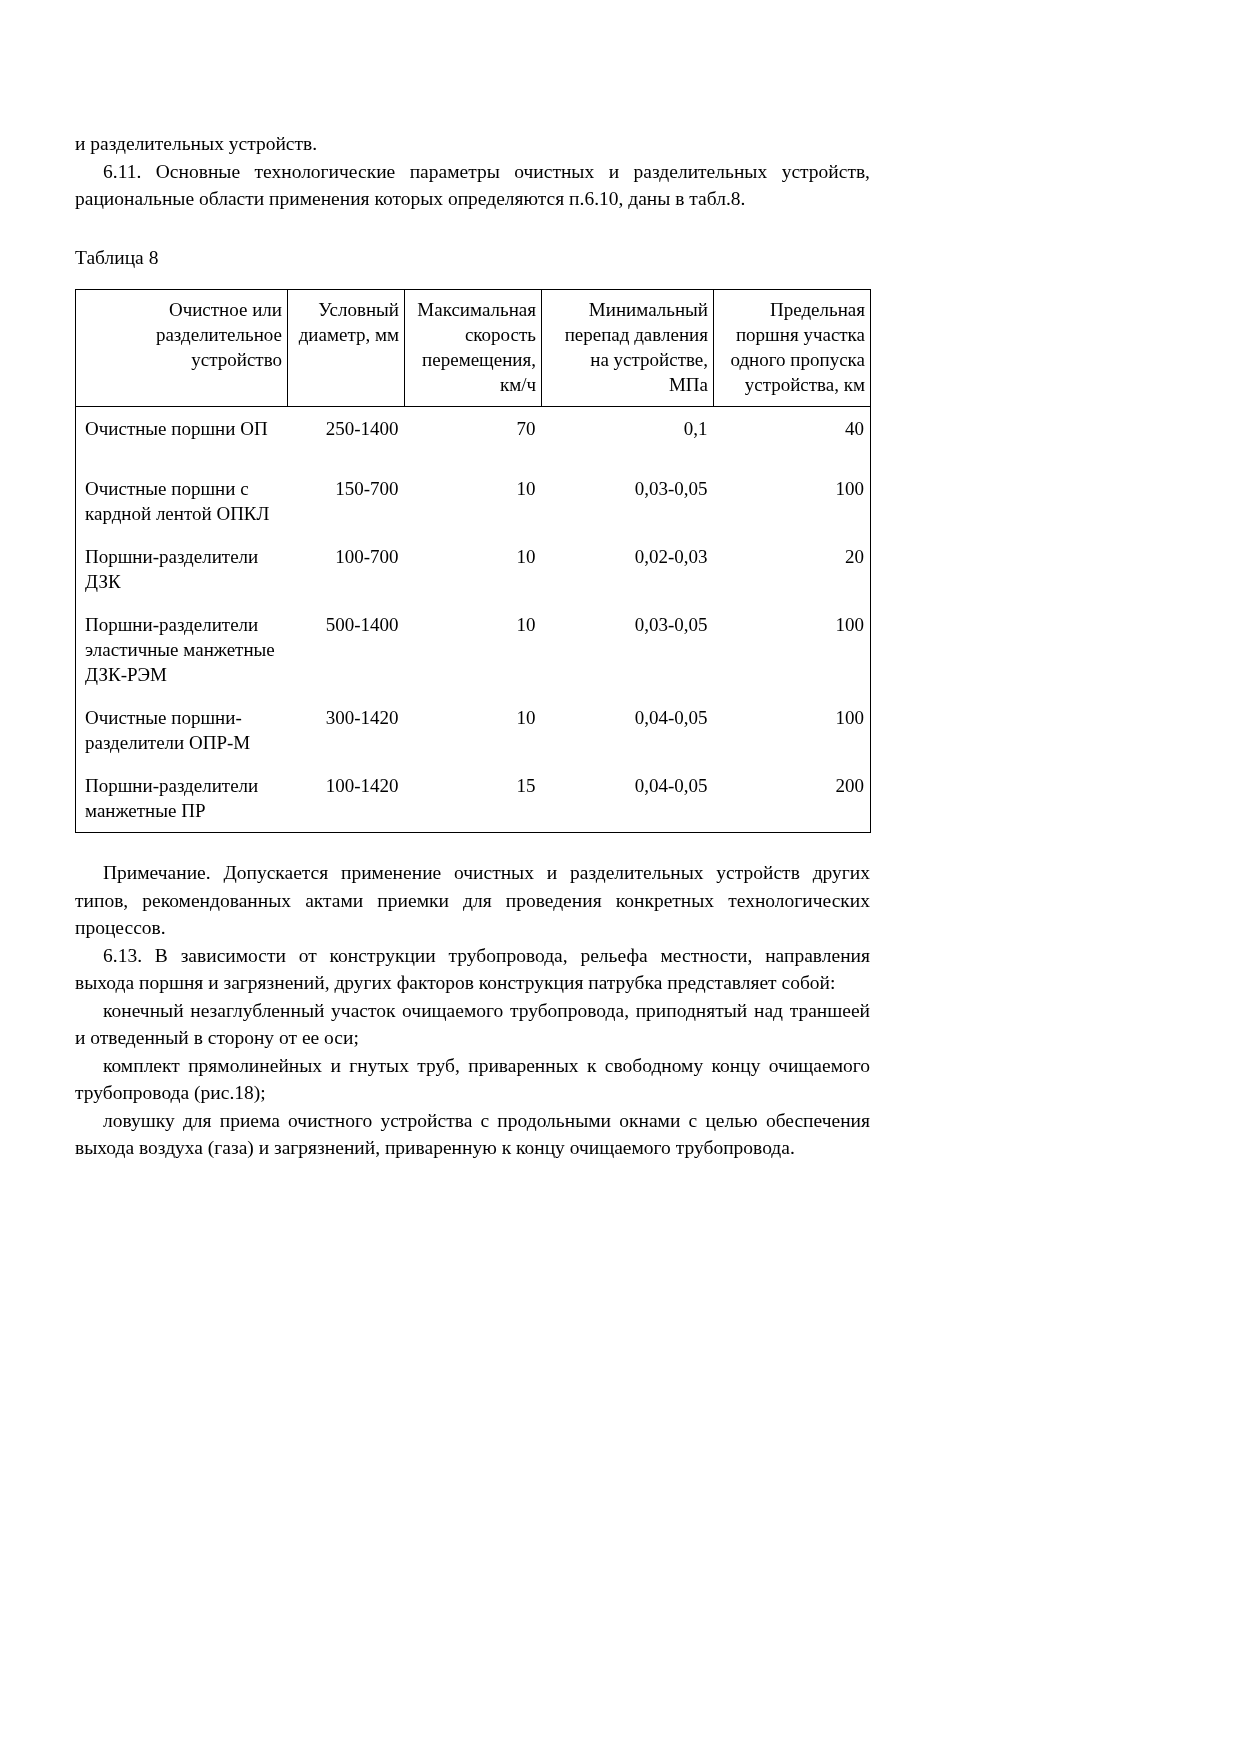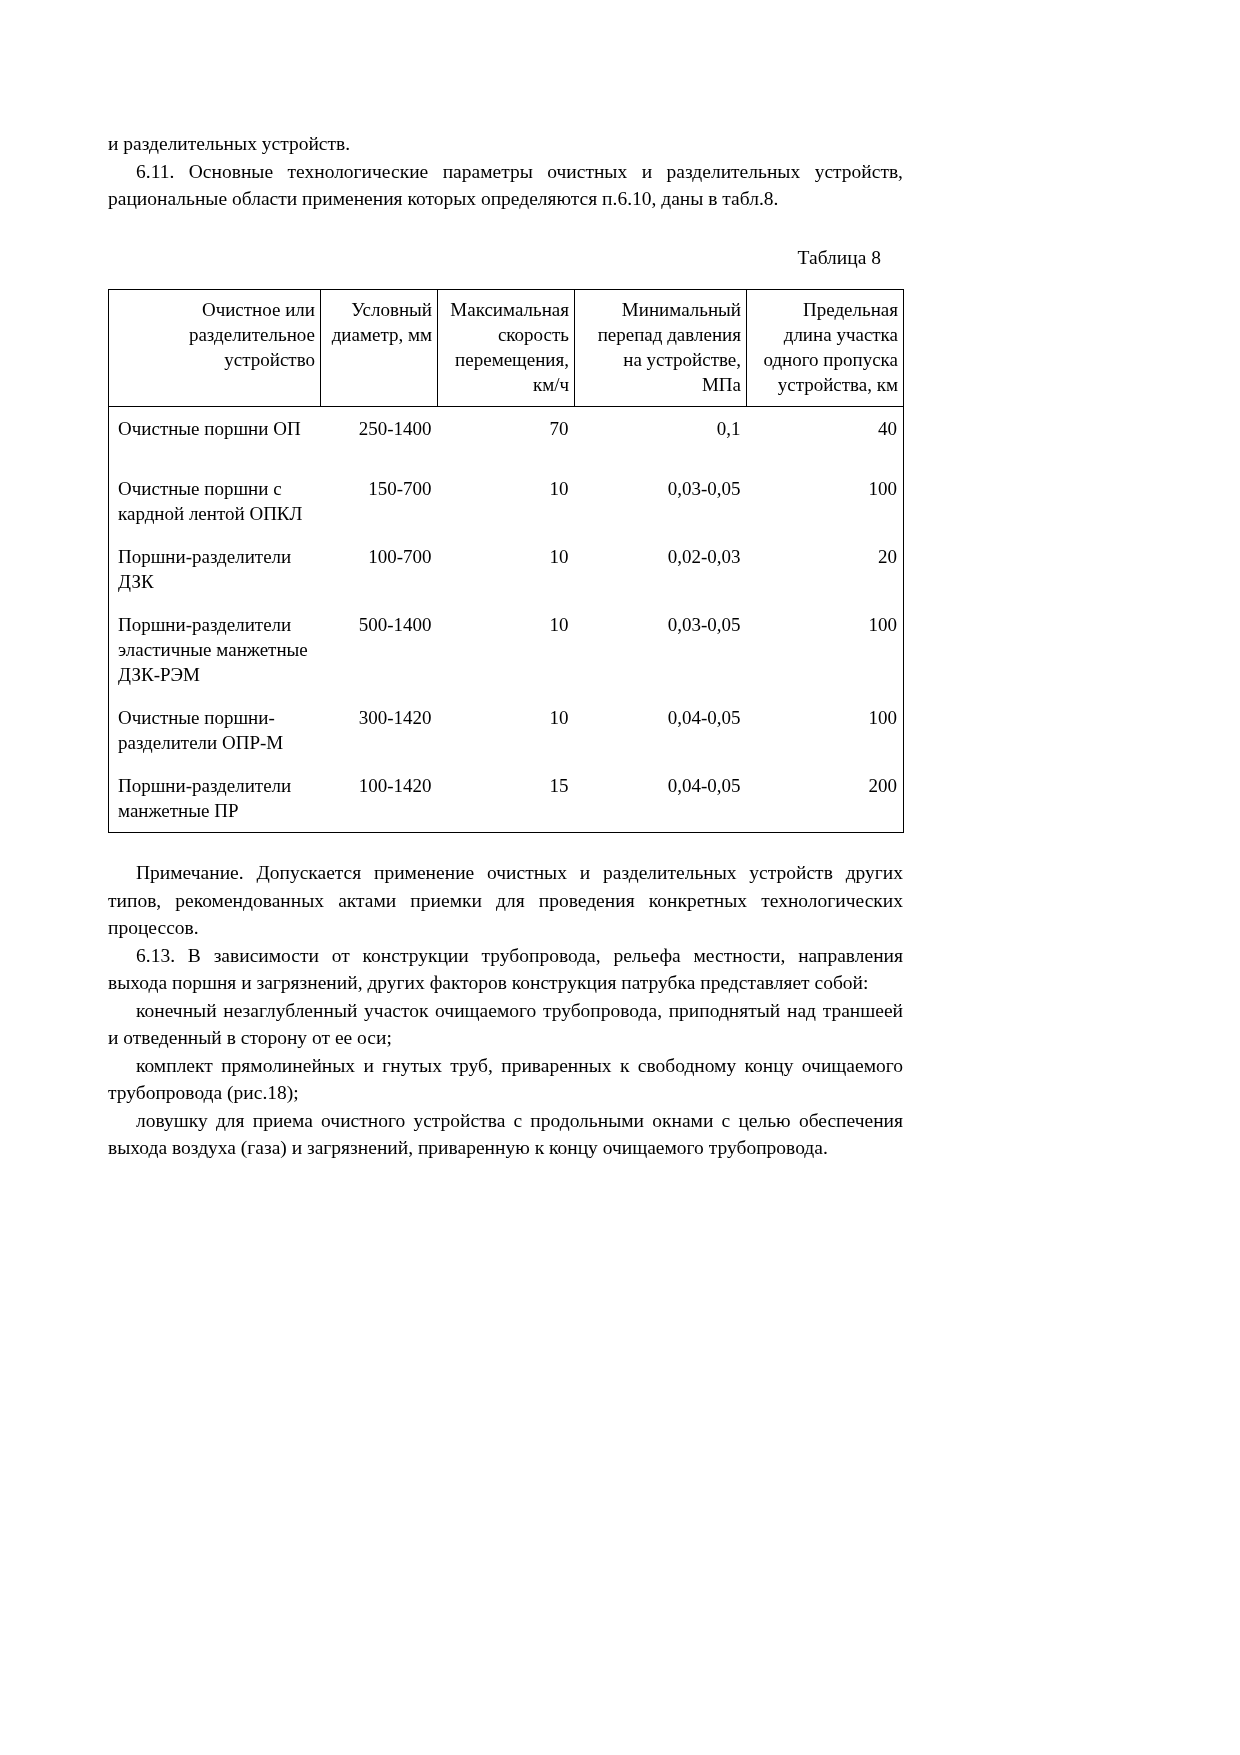--- a/index.html
+++ b/index.html
@@ -14,21 +14,21 @@
     font-family: "Liberation Serif", "DejaVu Serif", serif;
     color: #000000;
     -webkit-font-smoothing: antialiased;
   }
 
   .page {
     position: relative;
     width: 992px;
     height: 1755px;
     box-sizing: border-box;
-    padding: 130px 80px 0 108px;
+    padding: 130px 80px 0 75px;
   }
 
   .content {
     width: 795px;
   }
 
   
   p.para {
     margin: 0;
     font-size: 19.5px;
@@ -41,21 +41,21 @@
   }
   p.nojust {
     text-align: left;
   }
 
   
   .table-caption {
     margin: 0;
     padding-top: 32px;
     padding-bottom: 18px;
-    text-align: right;
+    text-align: left;
     font-size: 19.5px;
     line-height: 26px;
     padding-right: 22px;
   }
 
   
   table.data-table {
     border-collapse: collapse;
     width: 795px;
     table-layout: fixed;
@@ -138,21 +138,21 @@
         <col class="col-3">
         <col class="col-4">
         <col class="col-5">
       </colgroup>
       <thead>
         <tr>
           <th>Очистное или разделительное устройство</th>
           <th>Условный диаметр, мм</th>
           <th>Максимальная скорость перемещения, км/ч</th>
           <th>Минимальный перепад давления на устройстве, МПа</th>
-          <th>Предельная длина участка одного пропуска устройства, км</th>
+          <th>Предельная поршня участка одного пропуска устройства, км</th>
         </tr>
       </thead>
       <tbody>
         <tr>
           <td class="c-name">Очистные поршни ОП</td>
           <td class="c-num">250-1400</td>
           <td class="c-num">70</td>
           <td class="c-num">0,1</td>
           <td class="c-num">40</td>
         </tr>

